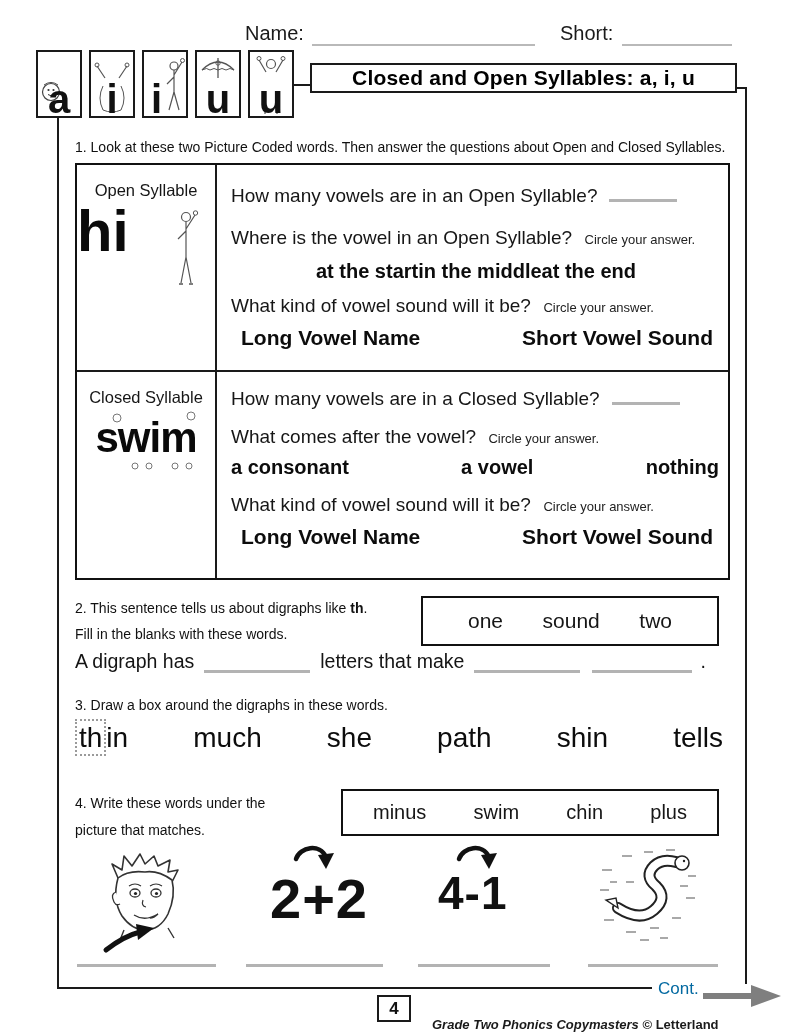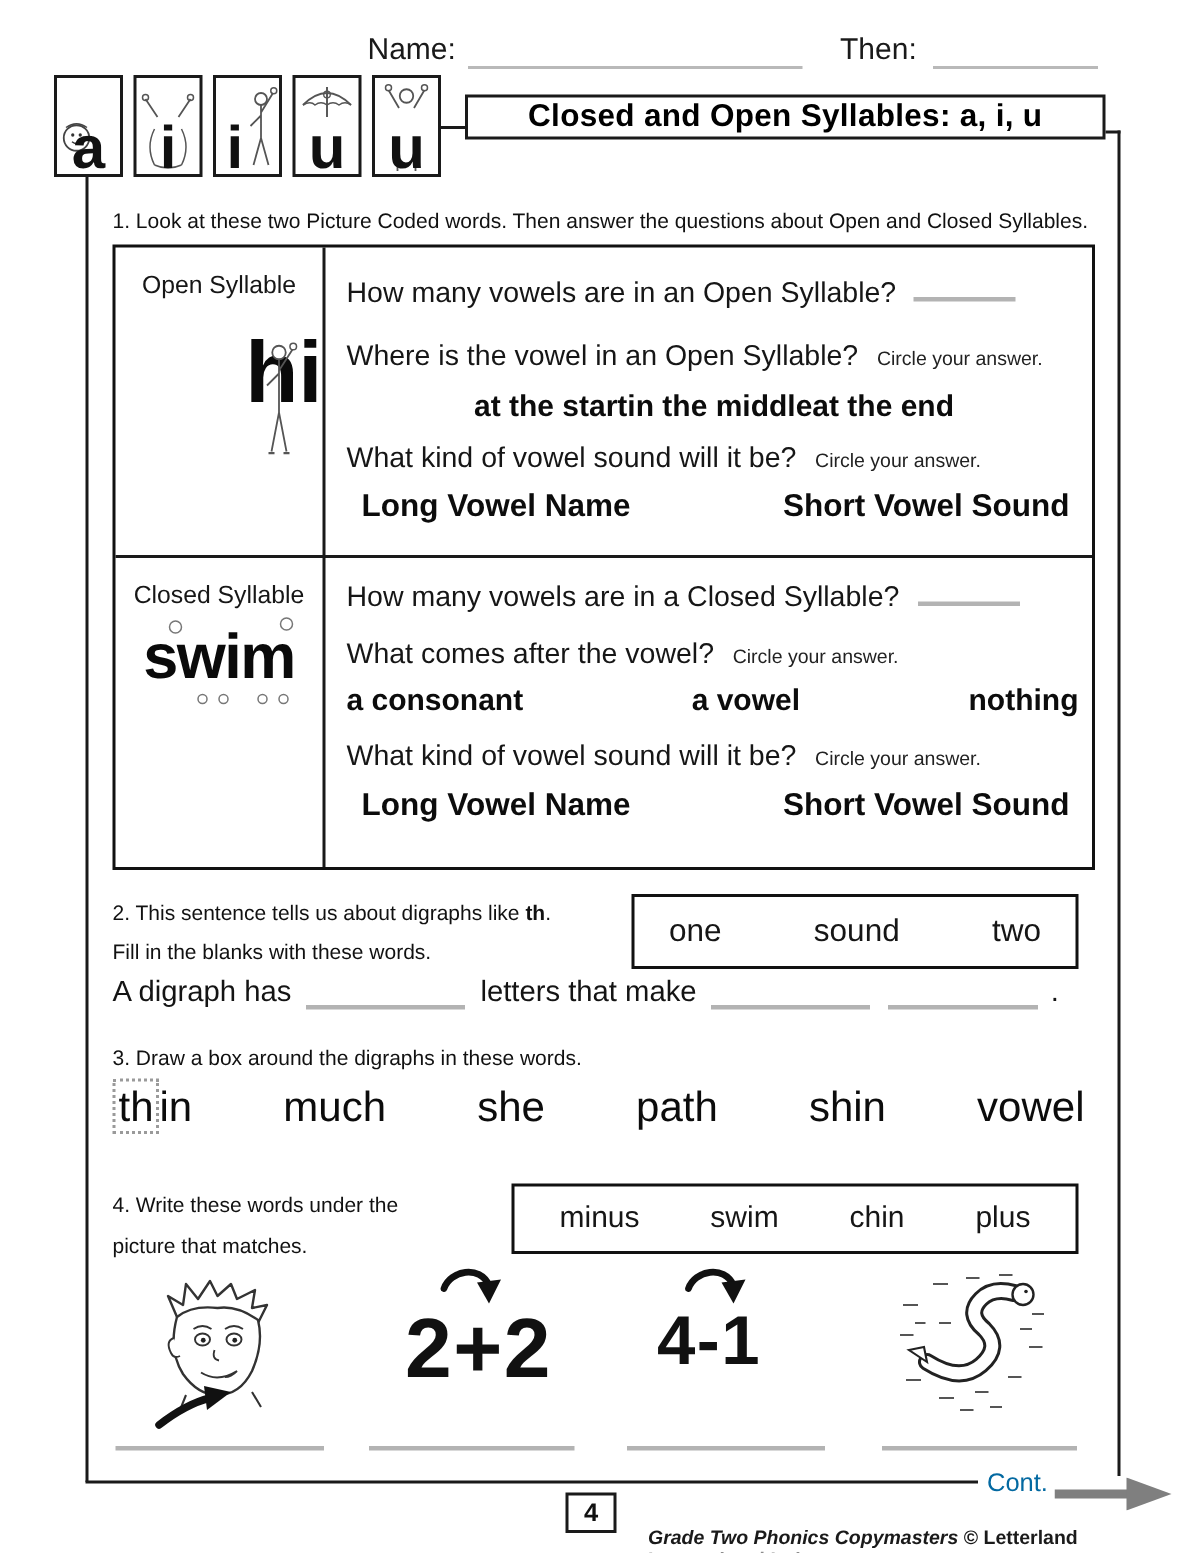--- a/index.html
+++ b/index.html
@@ -46,21 +46,21 @@
   .footer-credit { font-size:13px; color:#1a1a1a; }
   .pg-box { border:2px solid #1a1a1a; display:flex; align-items:center; justify-content:center; font-size:17px; font-weight:700; }
 </style>
 </head>
 <body>
 
 <div id="page">
 
   <div class="abs hdr-label" style="left:245px; top:22px;">Name:</div>
   <div class="abs write-line" style="left:312px; top:26px; width:223px;"></div>
-  <div class="abs hdr-label" style="left:560px; top:22px;">Then:</div>
+  <div class="abs hdr-label" style="left:560px; top:22px;">Short:</div>
   <div class="abs write-line" style="left:622px; top:26px; width:110px;"></div>
 
   <div class="tile" style="left:36px;">
     <svg width="42" height="64" viewBox="0 0 42 64">
       <circle cx="13" cy="40" r="8.5" fill="#fff" stroke="#444" stroke-width="1.2"></circle>
       <circle cx="10.5" cy="38" r="1.1" fill="#333"></circle>
         <circle cx="15.5" cy="38" r="1.1" fill="#333"></circle>
       <path d="M10 42.5 Q13 45 16 42.5" fill="none" stroke="#333" stroke-width="1"></path>
       <path d="M6 33 Q13 28 20 33" fill="none" stroke="#444" stroke-width="1"></path>
     </svg>
@@ -114,21 +114,21 @@
   <div class="abs frame" style="left:57px; top:987px; width:595px; height:2px;"></div>
 
   <div class="abs prompt" style="left:75px; top:139px; width:660px;">1. Look at these two Picture Coded words. Then answer the questions about Open and Closed Syllables.</div>
 
   <div class="abs t-outer" style="left:75px; top:163px; width:655px; height:417px;">
     <div class="abs frame" style="left:138px; top:0; width:2px; height:100%;"></div>
     <div class="abs frame" style="left:0; top:205px; width:100%; height:2px;"></div>
 
     <div class="abs" style="left:0; top:0; width:138px; height:205px;">
       <div class="abs cell-label" style="left:0; top:16px; width:100%;">Open Syllable</div>
-      <div class="abs" style="left:0; top:50px; width:100%; text-align:right;">
+      <div class="abs" style="left:0; top:32px; width:100%; text-align:left;">
         <span class="coded-word" style="font-size:58px;">hi</span>
         <svg class="abs" style="left:96px; top:8px;" width="28" height="92" viewBox="0 0 28 92">
           <circle cx="13" cy="12" r="4.5" fill="#fff" stroke="#555" stroke-width="1.2"></circle>
           <path d="M13 17 L13 52 M13 52 L8 78 M13 52 L18 78 M13 24 L22 10 M13 26 L5 34" stroke="#555" stroke-width="1.2" fill="none"></path>
           <circle cx="22.5" cy="8" r="2.2" fill="none" stroke="#555" stroke-width="1"></circle>
           <path d="M6 79 L10 79 M16 79 L20 79" stroke="#555" stroke-width="1.5"></path>
         </svg>
       </div>
     </div>
 
@@ -192,21 +192,21 @@
         <span class="opt" style="font-size:21px;">Short Vowel Sound</span>
       </div>
     </div>
   </div>
 
   <div class="abs prompt" style="left:75px; top:600px; width:340px;">
     <span>2. This sentence tells us about digraphs like</span>
     <b>th</b><span>.</span>
   </div>
   <div class="abs prompt" style="left:75px; top:626px;">Fill in the blanks with these words.</div>
-  <div class="abs bank-box" style="left:421px; top:596px; width:298px; height:50px; padding:0 23px;">
+  <div class="abs bank-box" style="left:421px; top:596px; width:298px; height:50px; padding:0 45px;">
     <span>one</span>
     <span>sound</span>
     <span>two</span>
   </div>
 
   <div class="abs sentence" style="left:75px; top:650px; width:650px;">
     <span>A digraph has</span>
     <span class="s-blank" style="width:106px; margin:0 10px;"></span>
     <span>letters that make</span>
     <span class="s-blank" style="width:106px; margin:0 10px;"></span>
@@ -214,21 +214,21 @@
     <span>.</span>
   </div>
 
   <div class="abs prompt" style="left:75px; top:697px;">3. Draw a box around the digraphs in these words.</div>
   <div class="abs digraph-words" style="left:75px; top:722px; width:648px;">
     <span><span class="dot-box">th</span><span>in</span></span>
     <span>much</span>
     <span>she</span>
     <span>path</span>
     <span>shin</span>
-    <span>vowel</span>
+    <span>tells</span>
   </div>
 
   <div class="abs prompt" style="left:75px; top:795px;">4. Write these words under the</div>
   <div class="abs prompt" style="left:75px; top:822px;">picture that matches.</div>
   <div class="abs bank-box" style="left:341px; top:789px; width:378px; height:47px; padding:0 30px; font-size:20px;">
     <span>minus</span>
     <span>swim</span>
     <span>chin</span>
     <span>plus</span>
   </div>

